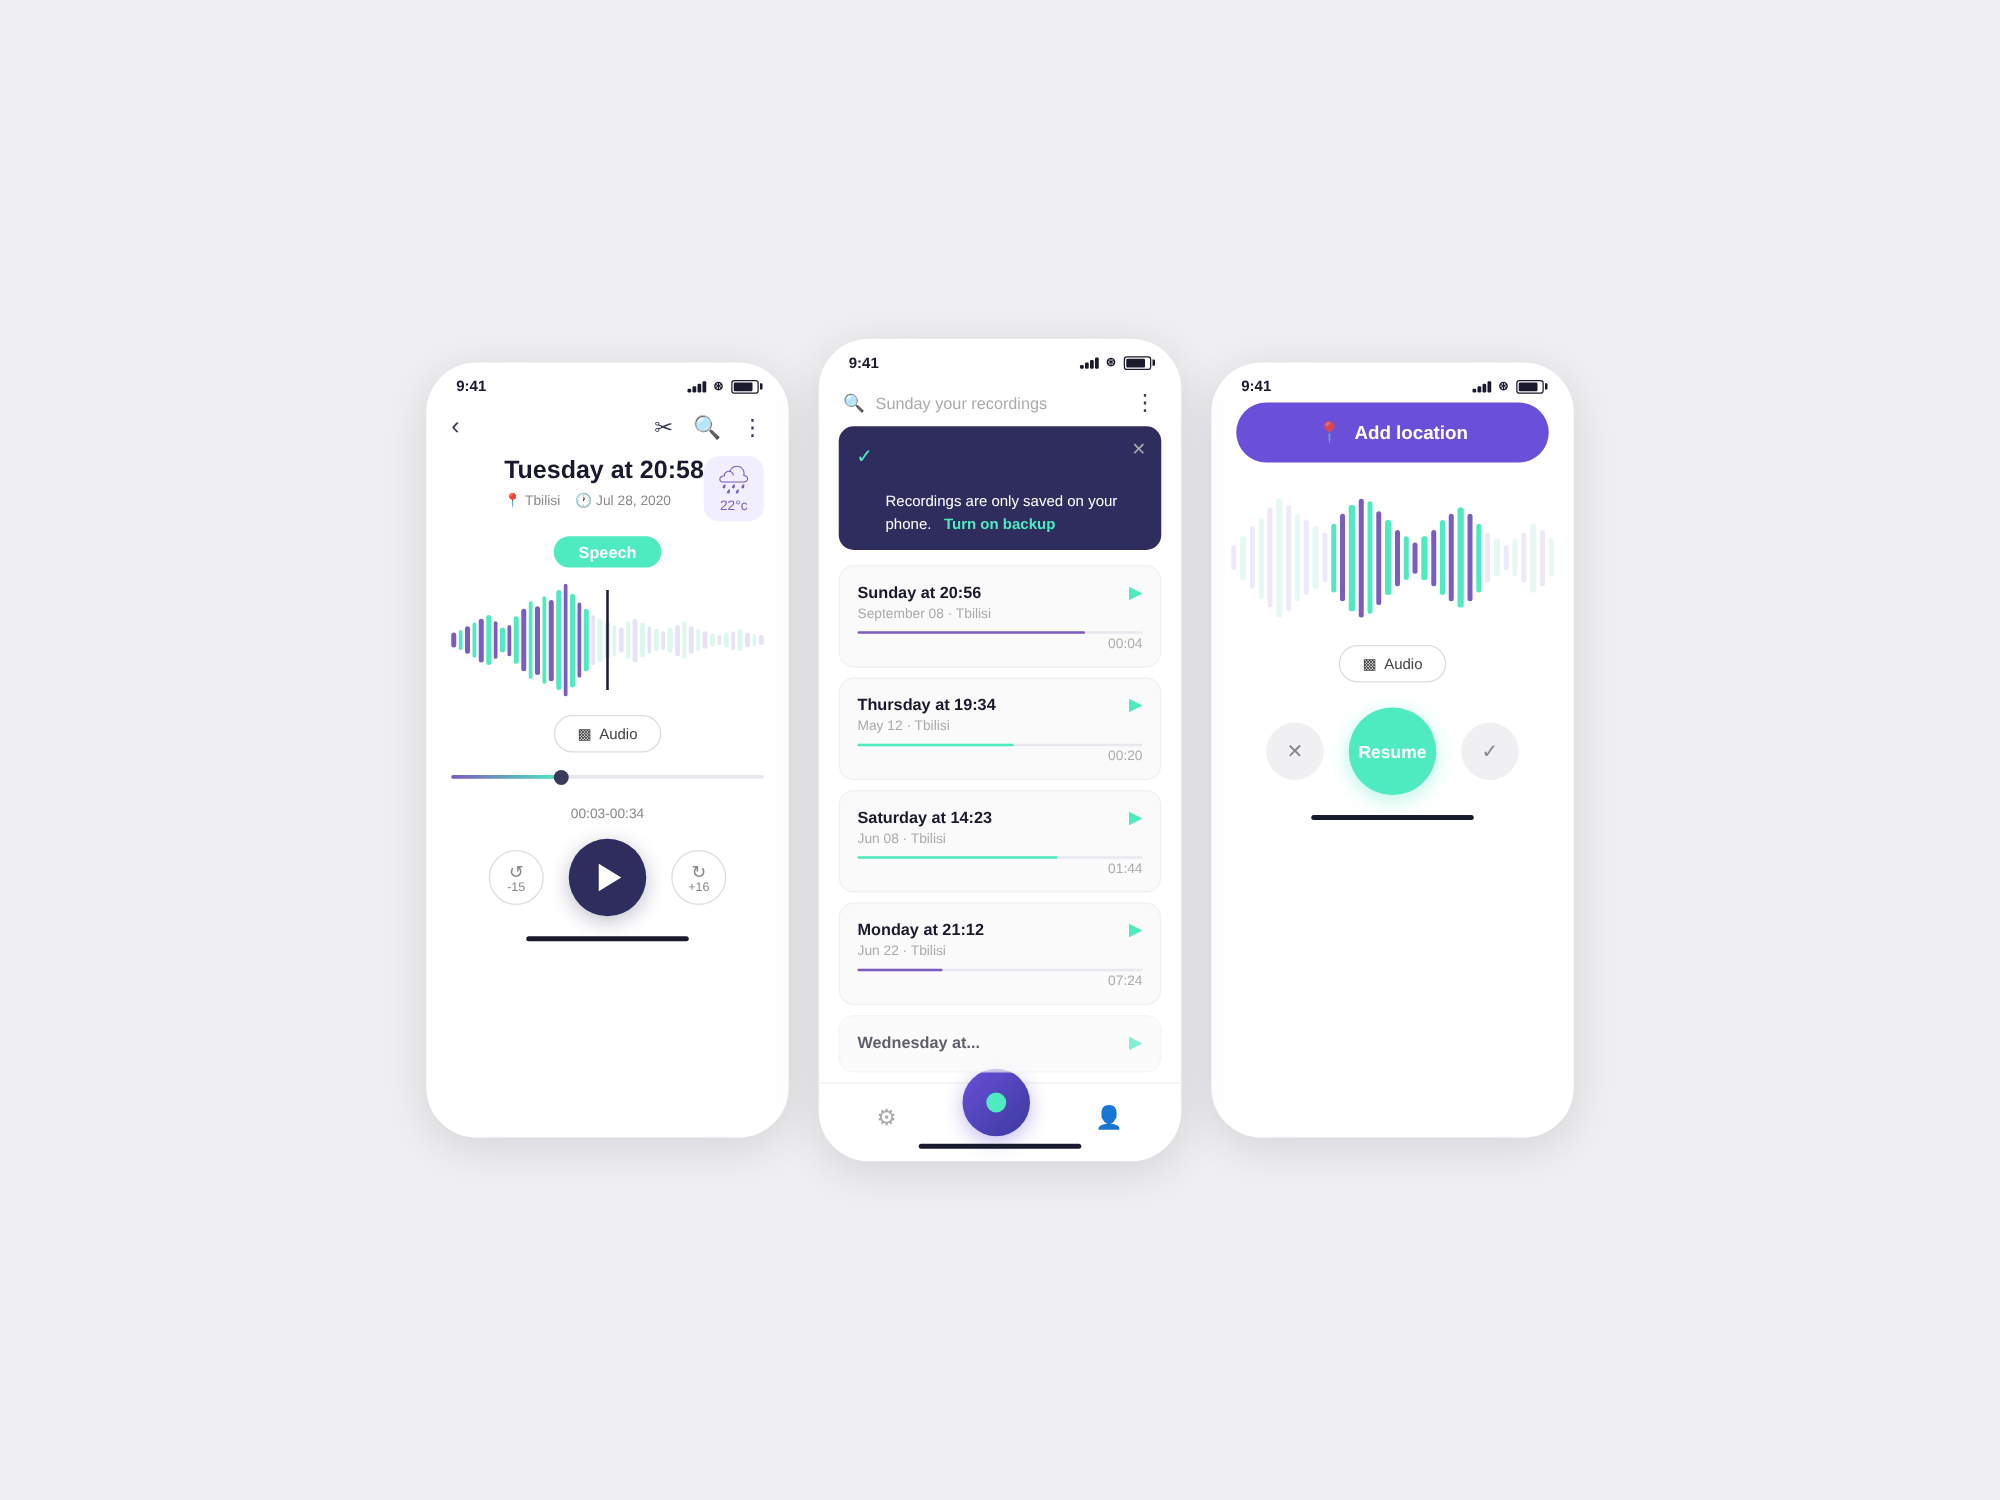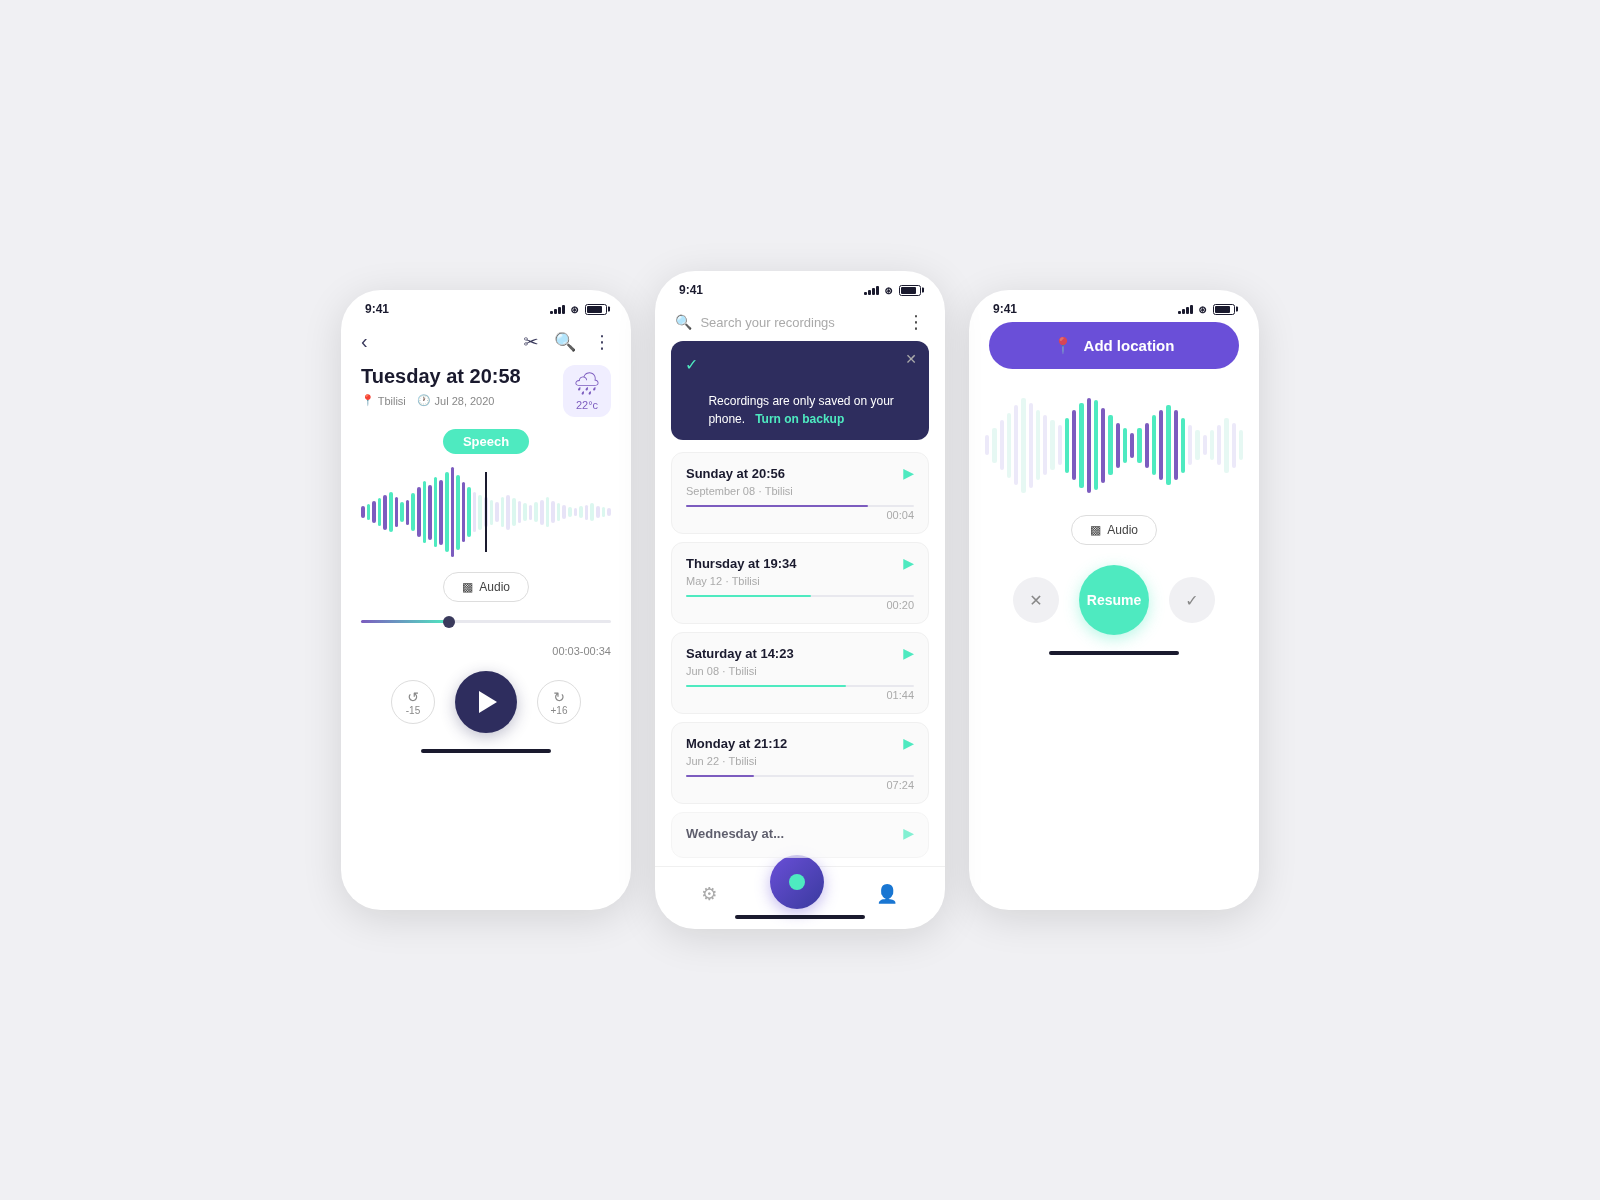--- a/index.html
+++ b/index.html
@@ -110,21 +110,21 @@
       align-items: center;
       color: #3a3a5c;
     }
     .header-icons span {
       font-size: 18px;
       cursor: pointer;
     }
     .recording-info {
       padding: 0 20px 8px;
       display: flex;
-      justify-content: space-between;
+      justify-content: flex-end;
       align-items: flex-start;
     }
     .recording-title-section {}
     .recording-title {
       font-size: 20px;
       font-weight: 700;
       color: #1a1a2e;
       margin-bottom: 6px;
     }
     .recording-meta {
@@ -235,21 +235,21 @@
       width: 12px;
       height: 12px;
       background: #3a3a5c;
       border-radius: 50%;
       position: absolute;
       right: -6px;
       top: -4.5px;
     }
     .progress-times {
       display: flex;
-      justify-content: flex-end;
+      justify-content: center;
       font-size: 11px;
       color: #888;
       margin-top: 22px;
     }
     
     .controls {
       display: flex;
       justify-content: center;
       align-items: center;
       gap: 20px;
@@ -683,21 +683,21 @@
         <span class="wifi-icon">⊛</span>
         <div class="battery">
           <div class="battery-fill"></div>
         </div>
       </div>
     </div>
 
     <div class="search-bar">
       <div class="search-input-wrap">
         <span>🔍</span>
-        <span style="color:#aaa; font-size:13px;">Search your recordings</span>
+        <span style="color:#aaa; font-size:13px;">Sunday your recordings</span>
       </div>
       <span style="font-size:18px; color:#444;">⋮</span>
     </div>
 
     <div class="notification-banner">
       <span class="banner-icon">✓</span>
       <div class="banner-text">
         <span>Recordings are only saved on your phone.</span>
         <span>&nbsp;</span>
         <span class="banner-link">Turn on backup</span>

